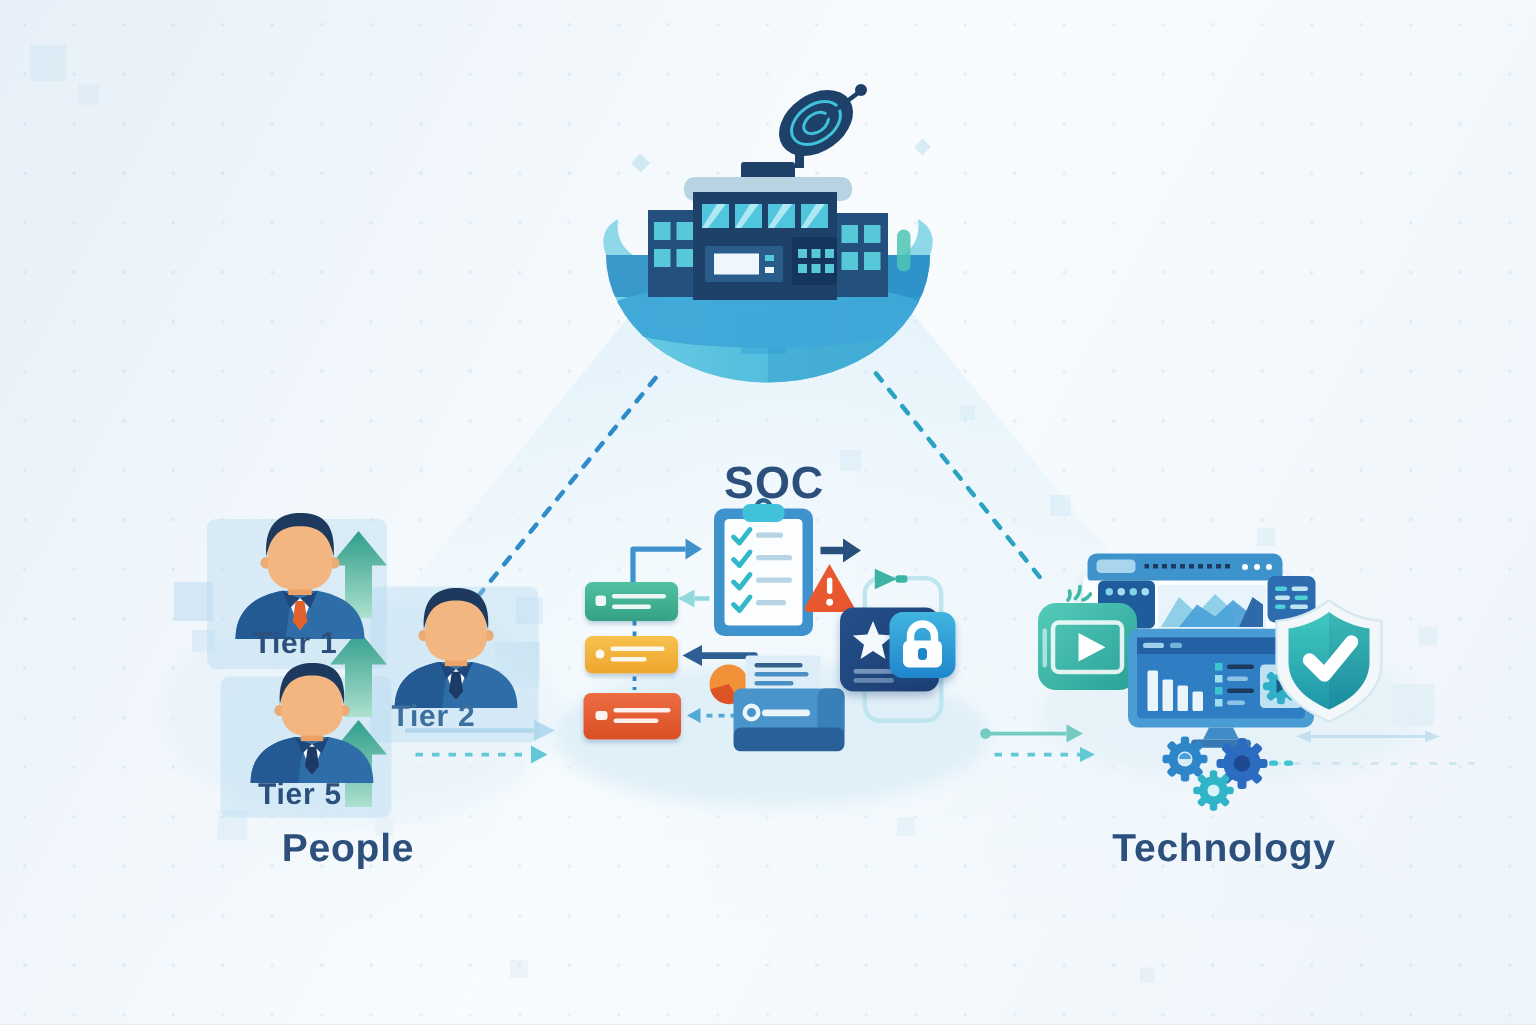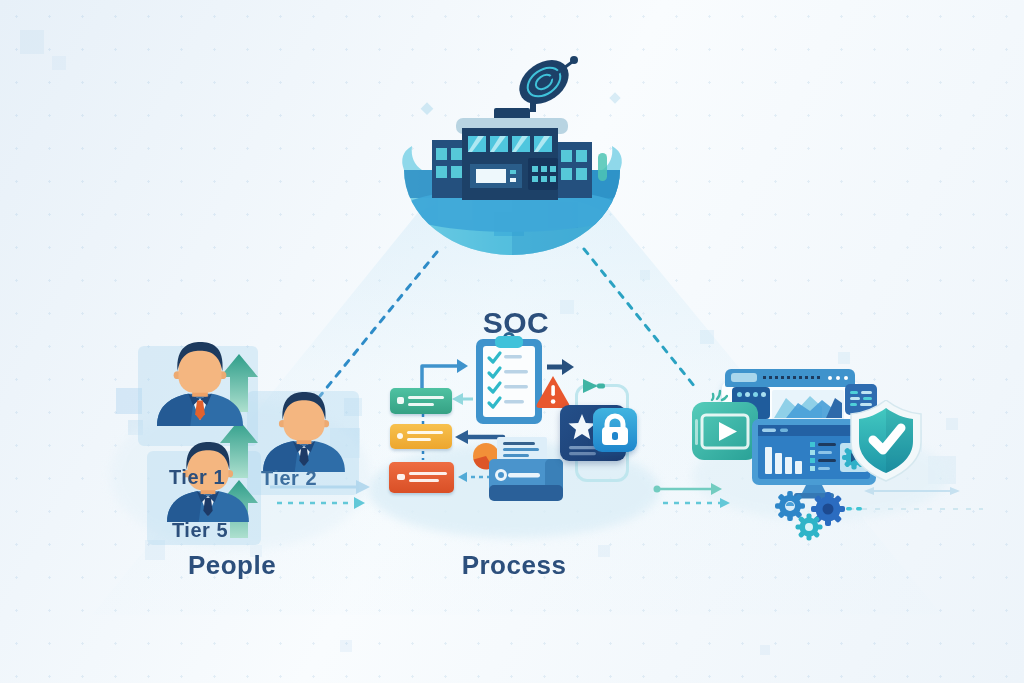--- a/index.html
+++ b/index.html
@@ -256,21 +256,21 @@
     <path d="M38,53 L50,58 L43,65 Z" fill="#1d477a"></path>
       <path d="M62,53 L50,58 L57,65 Z" fill="#1d477a"></path>
     <path d="M47,60 L53,60 L55,74 L50,80 L45,74 Z" fill="#1d3a66"></path>
     <rect x="42" y="38" width="16" height="18" fill="#eda268"></rect>
     <circle cx="27" cy="34" r="4" fill="#edaa72"></circle>
       <circle cx="73" cy="34" r="4" fill="#edaa72"></circle>
     <rect x="28" y="6" width="44" height="46" rx="16" fill="#f4b680"></rect>
     <path d="M27,30 C25,4 40,0 50,0 C62,0 75,4 73,30 C70,14 62,9 50,9 C38,9 30,14 27,30 Z" fill="#1d3a5e"></path>
   </svg>
 
-  <div class="label tier-label" style="left:197px;top:418px;margin-top:48px;">Tier 1</div>
+  <div class="label tier-label" style="left:197px;top:418px;">Tier 1</div>
   <div class="label tier-label tier2-label" style="left:289px;top:467px;text-align:right;">Tier 2</div>
   <div class="label tier-label" style="left:200px;top:519px;">Tier 5</div>
   <div class="label pillar-label" style="left:232px;top:550px;">People</div>
 
   <div class="flow-box" style="left:390px;top:388px;width:62px;height:26px;background:linear-gradient(180deg,#4fc2a2,#35a184);">
     <span class="fb-dot" style="left:7px;top:9px;width:7px;height:7px;"></span>
     <span class="fb-line" style="left:18px;top:8px;width:36px;"></span>
     <span class="fb-line" style="left:18px;top:15px;width:26px;"></span>
   </div>
   <div class="flow-box" style="left:390px;top:424px;width:62px;height:25px;background:linear-gradient(180deg,#f7c14e,#eda62e);">
@@ -339,21 +339,20 @@
   </div>
   <div class="lock-card" style="left:593px;top:408px;width:44px;height:44px;">
     <svg width="44" height="44" viewBox="0 0 44 44">
       <path d="M14,20 v-4 a8,8 0 0 1 16,0 v4" stroke="#fff" stroke-width="5" fill="none"></path>
       <rect x="9" y="19" width="26" height="18" rx="4" fill="#fff"></rect>
       <rect x="19" y="24" width="6" height="8" rx="2.5" fill="#1f86cc"></rect>
       <polygon points="12,42 20,42 13,49" fill="#1f86cc"></polygon>
     </svg>
   </div>
 
-  <div class="label pillar-label" style="left:514px;top:550px;">Process</div>
 
   <div class="back-panel" style="left:722px;top:382px;width:138px;height:50px;"></div>
   <div class="browser-bar" style="left:725px;top:369px;width:130px;height:18px;">
     <span class="url-pill" style="left:6px;top:4px;width:26px;height:9px;"></span>
     <span class="dotline" style="left:38px;top:7px;width:58px;"></span>
     <span class="bdot" style="left:103px;top:7px;"></span>
     <span class="bdot" style="left:111px;top:7px;"></span>
     <span class="bdot" style="left:119px;top:7px;"></span>
   </div>
   <div class="dark-panel" style="left:732px;top:387px;width:38px;height:32px;">
@@ -477,14 +476,15 @@
         <rect x="-2.5" y="-13.5" width="5" height="27" rx="2" transform="rotate(90)"></rect>
         <rect x="-2.5" y="-13.5" width="5" height="27" rx="2" transform="rotate(135)"></rect>
       </g>
       <circle r="9.5" fill="#2fb4c8"></circle>
         <circle r="4" fill="#d8f4f8"></circle>
     </g>
     <rect x="74" y="17" width="6" height="3.5" rx="1.7" fill="#3fc4d4"></rect>
     <rect x="84" y="17" width="6" height="3.5" rx="1.7" fill="#3fc4d4"></rect>
   </svg>
 
+  <div class="label pillar-label" style="left:816px;top:550px;">Technology</div>
 
 </div>
 
 </body></html>

